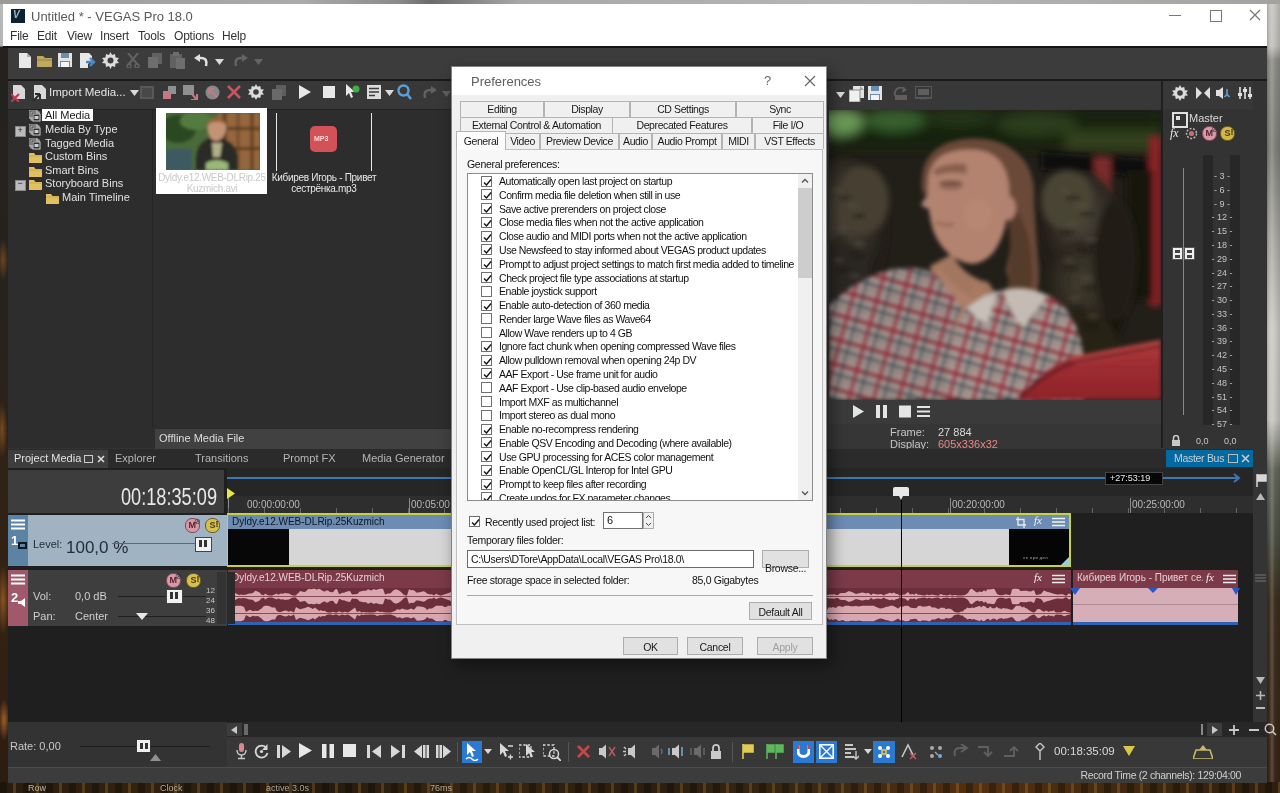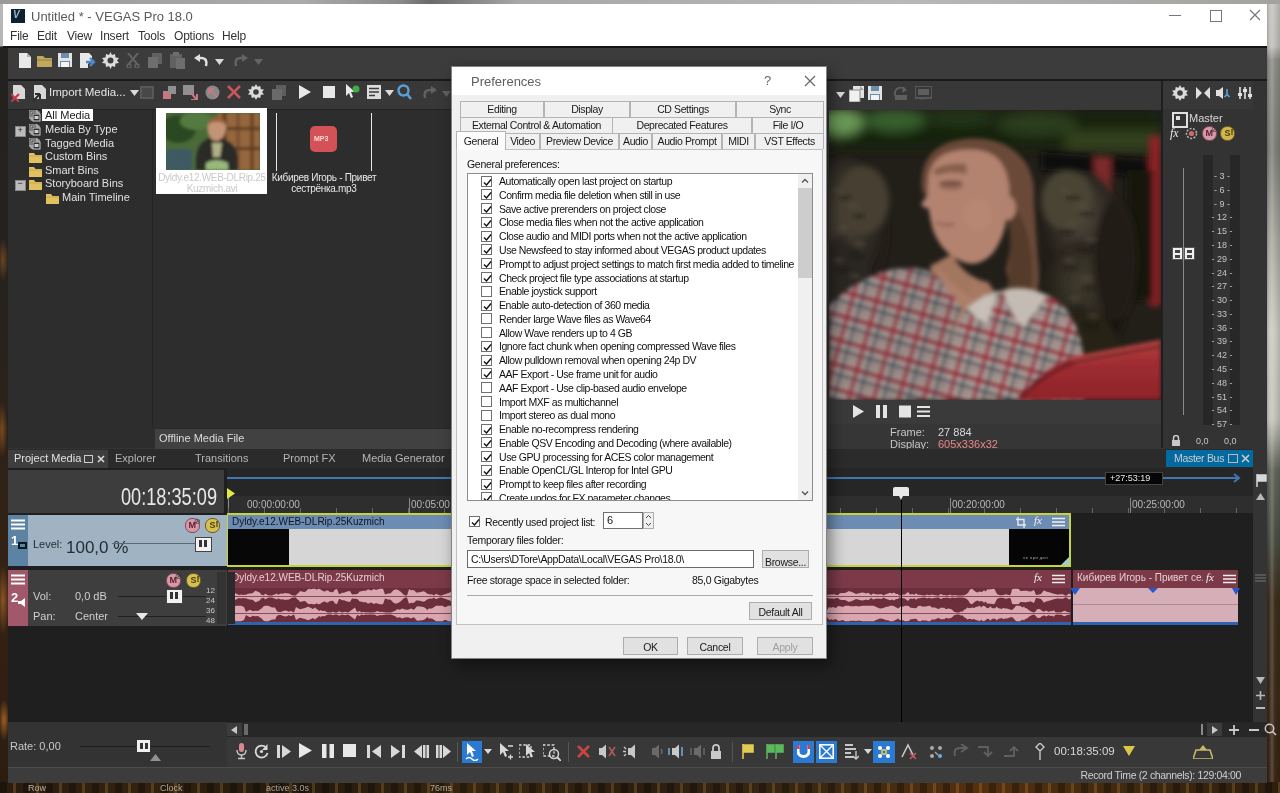--- a/index.html
+++ b/index.html
@@ -1165,21 +1165,21 @@
 <div style="position:absolute;left:191px;top:445px;width:11px;height:17px;background:#f0f0f0;border:1px solid #acacac;box-sizing:border-box;">
  <svg width="9" height="15">
           <path d="M2,5 L4.5,2.5 L7,5" stroke="#444" stroke-width="1" fill="none"></path>
           <path d="M2,10 L4.5,12.5 L7,10" stroke="#444" stroke-width="1" fill="none"></path>
         </svg>
 </div>
 <div style="position:absolute;left:15px;top:467px;font-size:10.5px;letter-spacing:-0.3px;color:#111;">Temporary files folder:</div>
 <div style="position:absolute;left:15px;top:483px;width:287px;height:18px;background:#fff;border:1px solid #6a6a6a;box-sizing:border-box;">
         <span style="position:absolute;left:3px;top:2px;font-size:10.5px;letter-spacing:-0.35px;color:#111;white-space:nowrap;">C:\Users\DTore\AppData\Local\VEGAS Pro\18.0\</span>
       </div>
-<div class="btn" style="left:310px;top:483px;width:47px;height:18px;padding-top:5px;">Browse...</div>
+<div class="btn" style="left:310px;top:483px;width:47px;height:18px;padding-top:11px;">Browse...</div>
 <div style="position:absolute;left:15px;top:507px;font-size:10.5px;letter-spacing:-0.35px;color:#111;">Free storage space in selected folder:</div>
 <div style="position:absolute;left:240px;top:507px;font-size:10.5px;letter-spacing:-0.3px;color:#111;">85,0 Gigabytes</div>
 <div style="position:absolute;left:15px;top:528px;width:346px;height:1px;background:#a8a8a8;"></div>
 <div class="btn" style="left:297px;top:535px;width:63px;height:18px;padding-top:3px;">Default All</div>
 
 <div class="btn" style="left:171px;top:570px;width:55px;height:18px;padding-top:3px;">OK</div>
 <div class="btn" style="left:235px;top:570px;width:56px;height:18px;padding-top:3px;">Cancel</div>
 <div class="btn" style="left:305px;top:570px;width:56px;height:18px;padding-top:3px;color:#a0a0a0;">Apply</div>
 </div>
 

